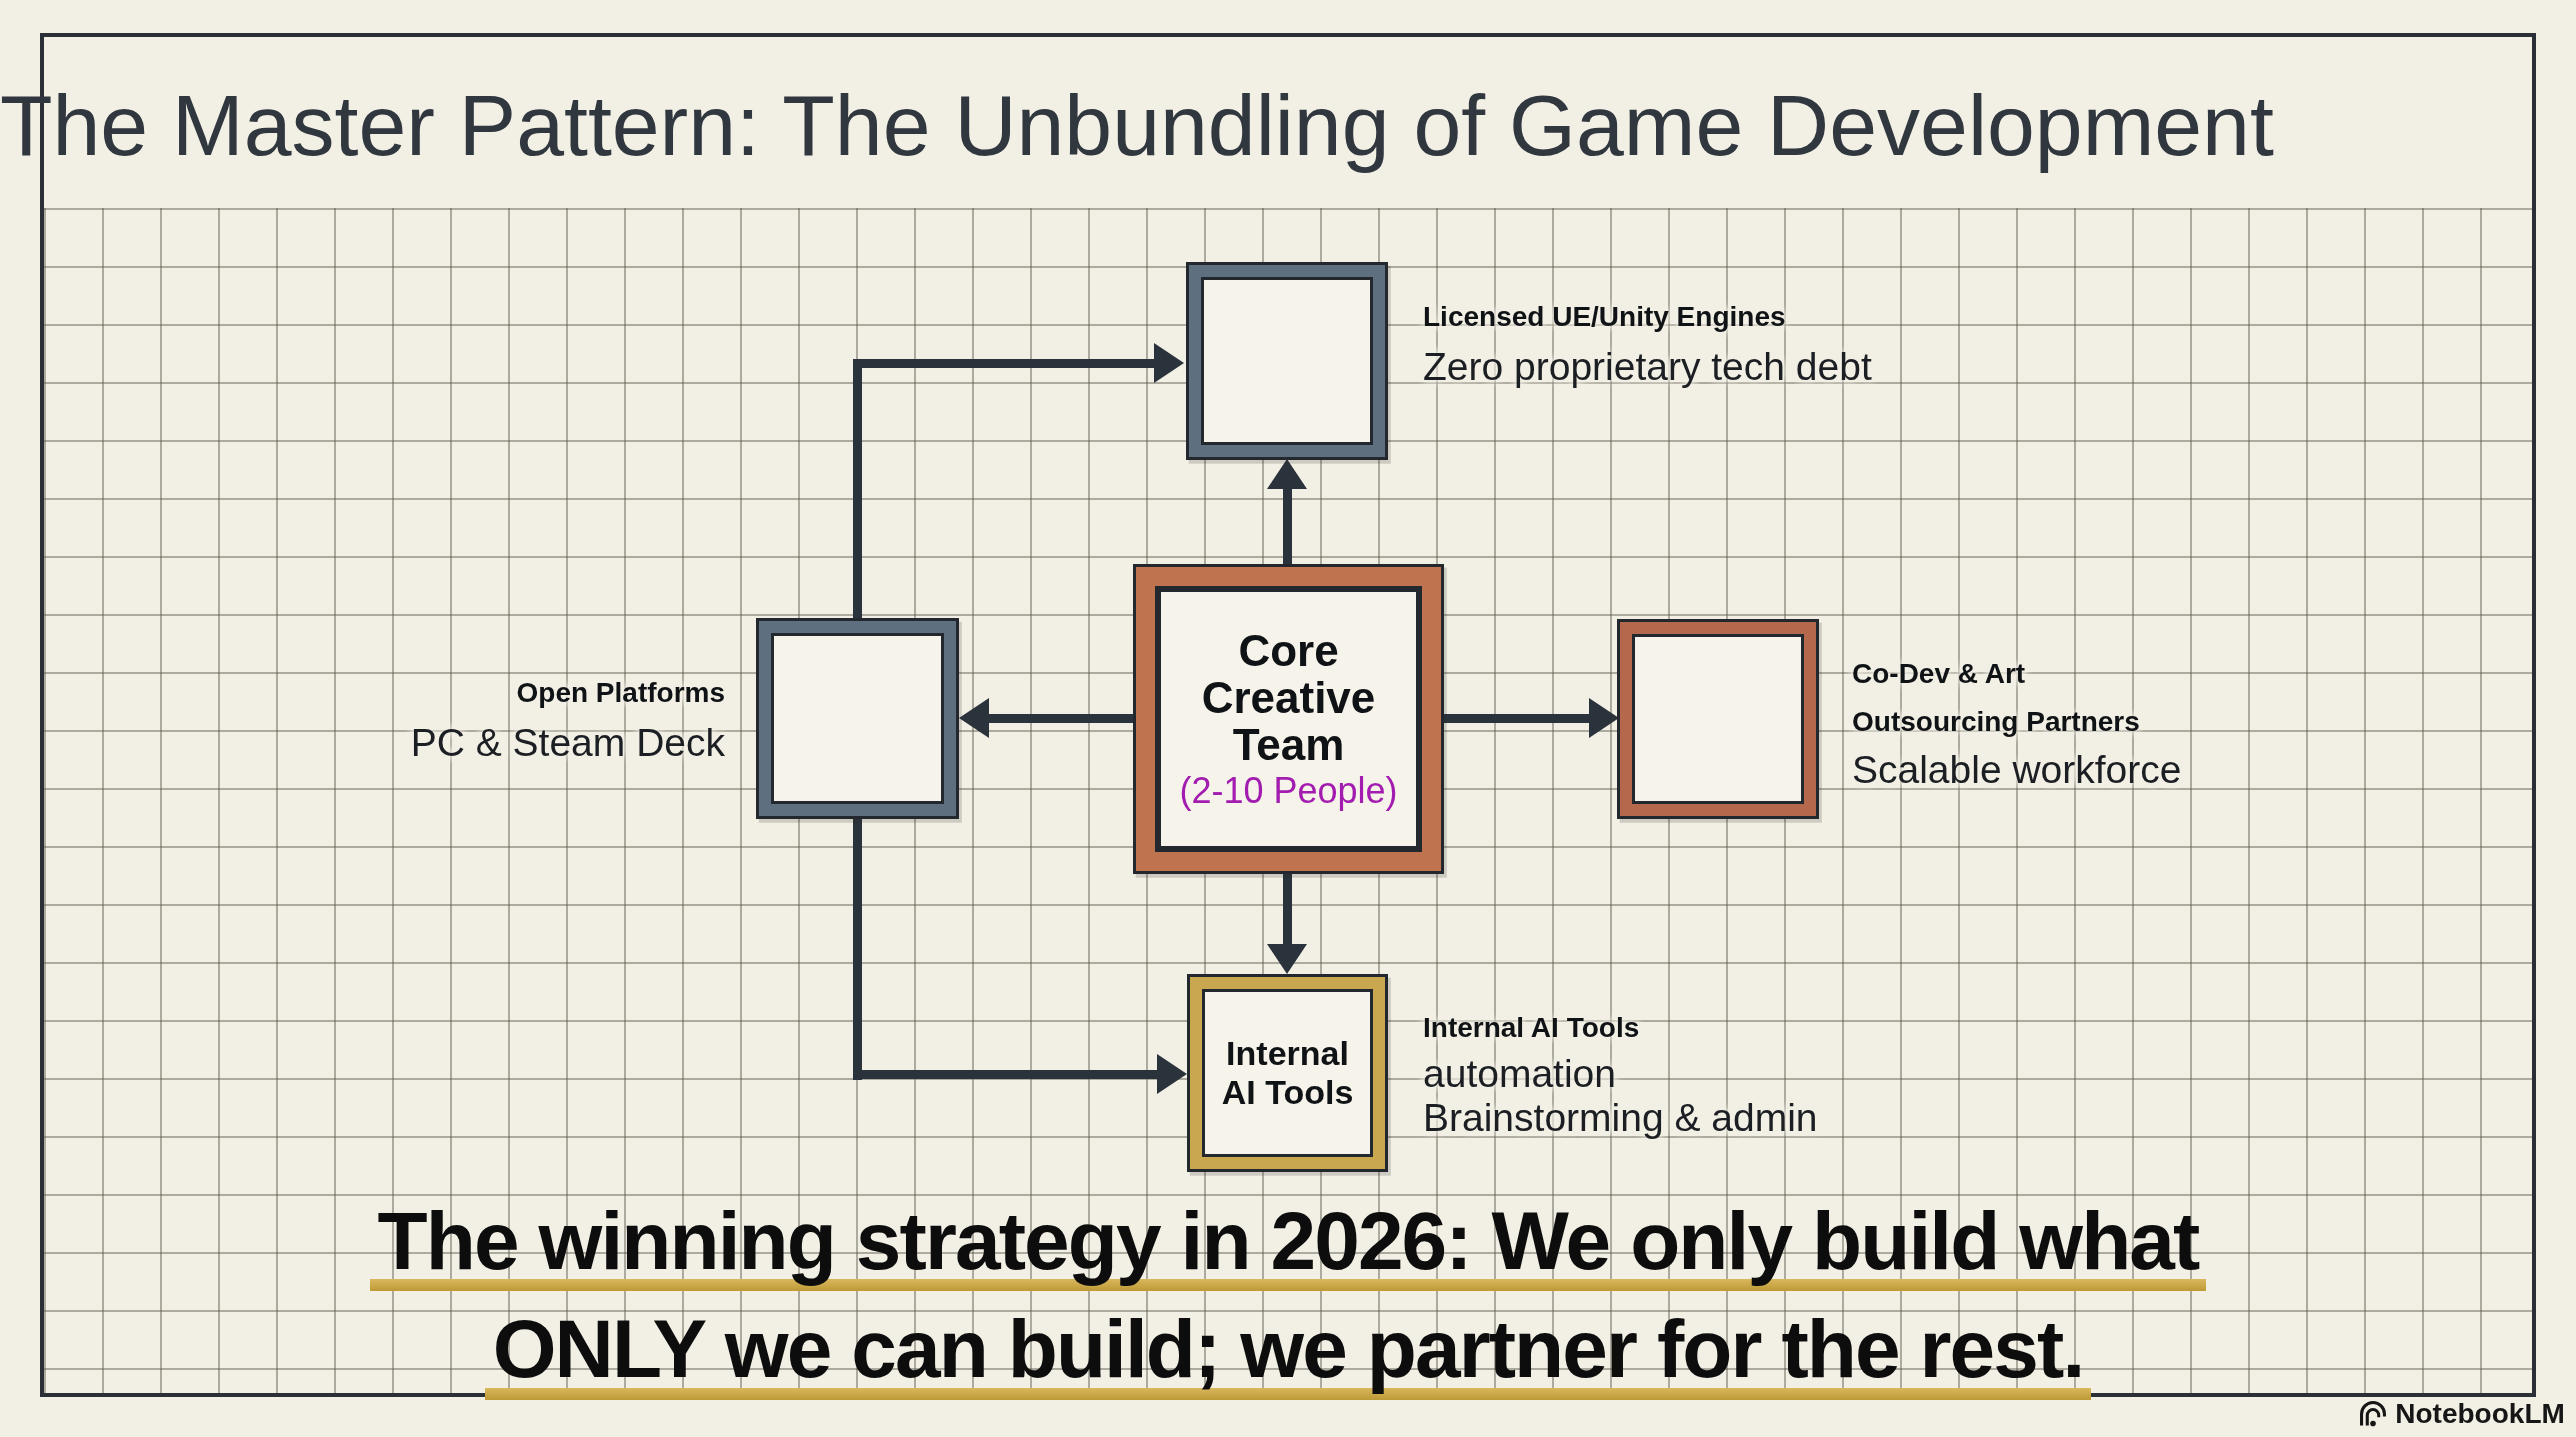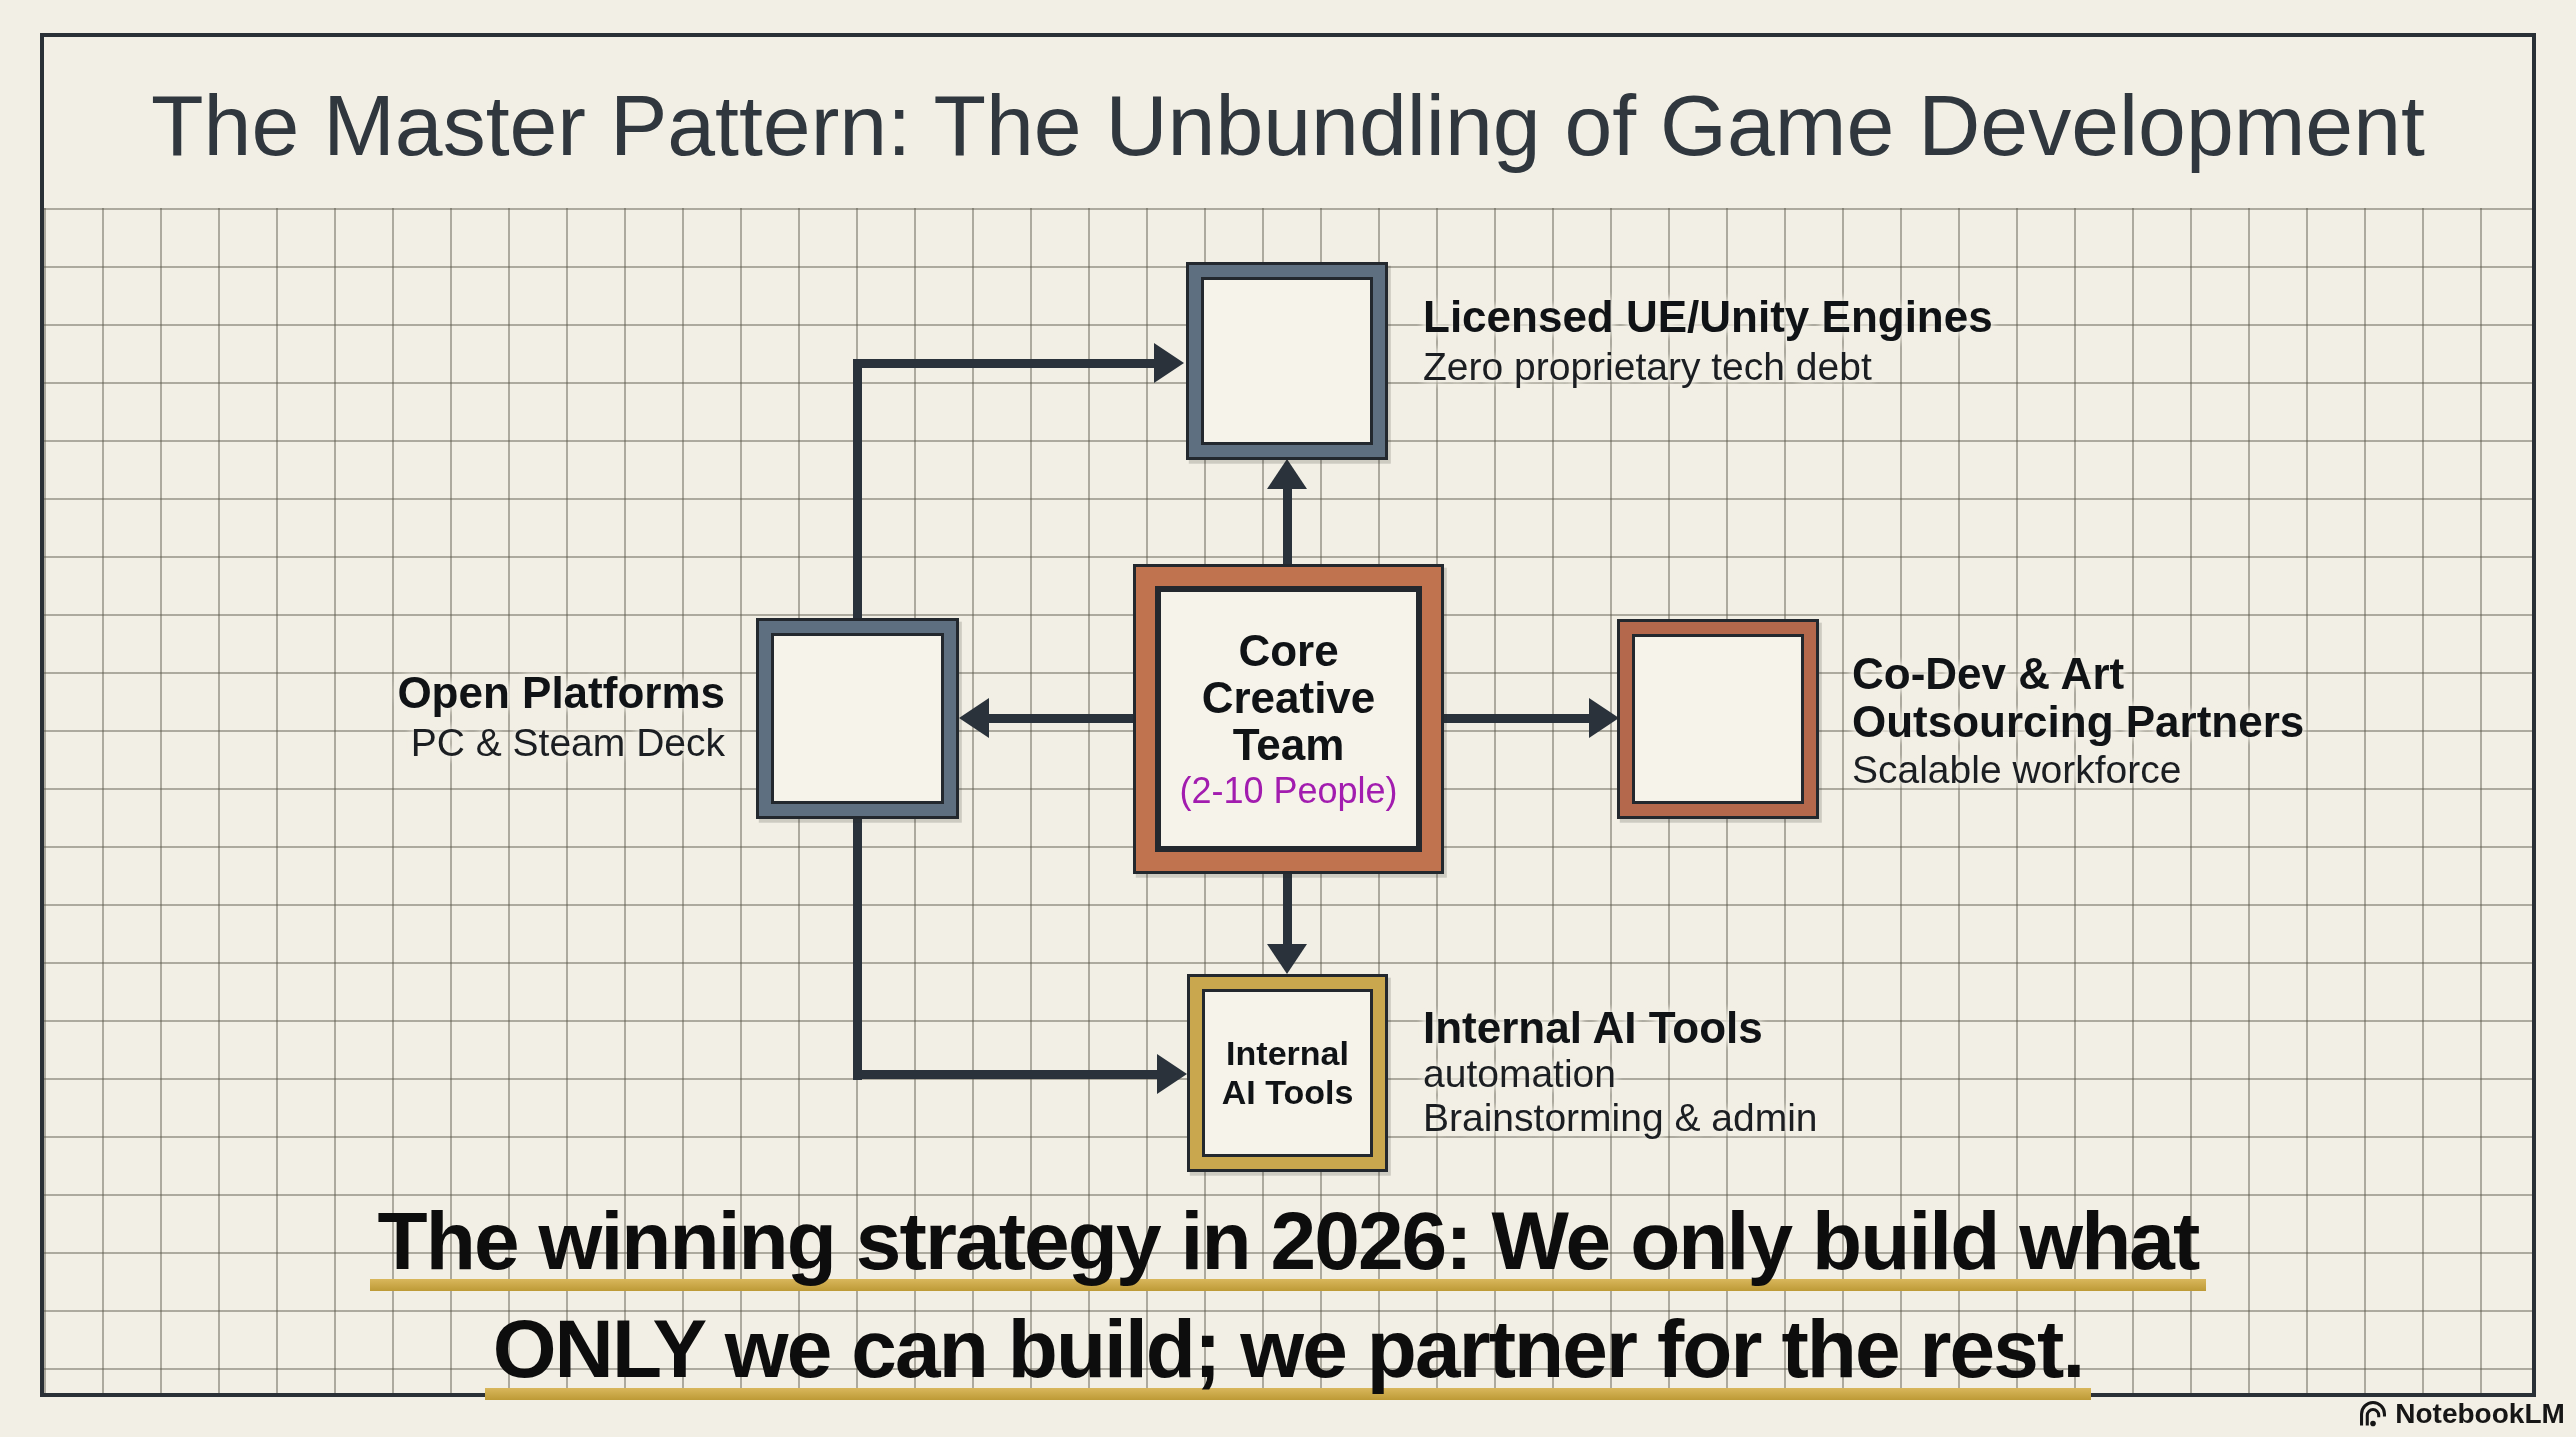--- a/index.html
+++ b/index.html
@@ -18,21 +18,21 @@
     position:absolute;left:44px;right:44px;top:208px;bottom:45px;z-index:1;
     background-image:
       repeating-linear-gradient(to right, var(--grid-line) 0 1.9px, transparent 1.9px 58px),
       repeating-linear-gradient(to bottom, var(--grid-line) 0 1.9px, transparent 1.9px 58px);
   }
   .frame{
     position:absolute;left:40px;top:33px;right:40px;bottom:41px;z-index:2;
     border:4.7px solid var(--frame);
   }
   .title{
-    position:absolute;left:0;right:0;top:82px;z-index:4;text-align:center;
+    position:absolute;left:0;right:0;top:82px;z-index:4;
     font-size:86px;font-weight:400;letter-spacing:0;line-height:1;color:var(--title-color);
   }
   
   .line{position:absolute;background:var(--arrow);z-index:3;}
   .arr{position:absolute;width:0;height:0;border-style:solid;border-color:transparent;z-index:3;}
   .arr.up   {border-width:0 20.6px 30px 20.6px;border-bottom-color:var(--arrow);}
   .arr.down {border-width:30px 20.6px 0 20.6px;border-top-color:var(--arrow);}
   .arr.left {border-width:20.6px 30px 20.6px 0;border-right-color:var(--arrow);}
   .arr.right{border-width:20.6px 0 20.6px 30px;border-left-color:var(--arrow);}
   
@@ -48,21 +48,21 @@
   .node.slate{background:var(--slate);}
   .node.terracotta{background:var(--terracotta);}
   .node.center{background:var(--terracotta-bright);padding:19px;}
   .node.center .node-inner{border-width:6.6px;}
   .node.gold{background:var(--gold);padding-left:12px;}
   .core-line{font-weight:bold;font-size:44px;line-height:47px;color:#101316;}
   .core-sub{font-size:36px;line-height:41px;margin-top:2px;color:#a21caf;}
   .ai-line{font-weight:bold;font-size:34px;line-height:39px;color:#101316;}
   
   .label{position:absolute;z-index:4;text-shadow:0 0 8.4px var(--paper),0 0 8.4px var(--paper),0 0 8.4px var(--paper);}
-  .label .t{font-weight:bold;font-size:44px;line-height:49px;color:#101316;}
+  .label .t{font-weight:bold;font-size:28px;line-height:49px;color:#101316;}
   .label .s{font-size:39px;line-height:44px;color:#1b1e22;}
   .label.right-align{text-align:right;}
   
   .headline{
     position:absolute;left:0;right:0;top:1200px;z-index:5;
     display:flex;flex-direction:column;align-items:center;gap:17px;
     font-weight:bold;letter-spacing:-1.9px;color:#0d0d0d;
   }
   .headline .hl{
     display:inline-block;font-size:82px;line-height:1;

